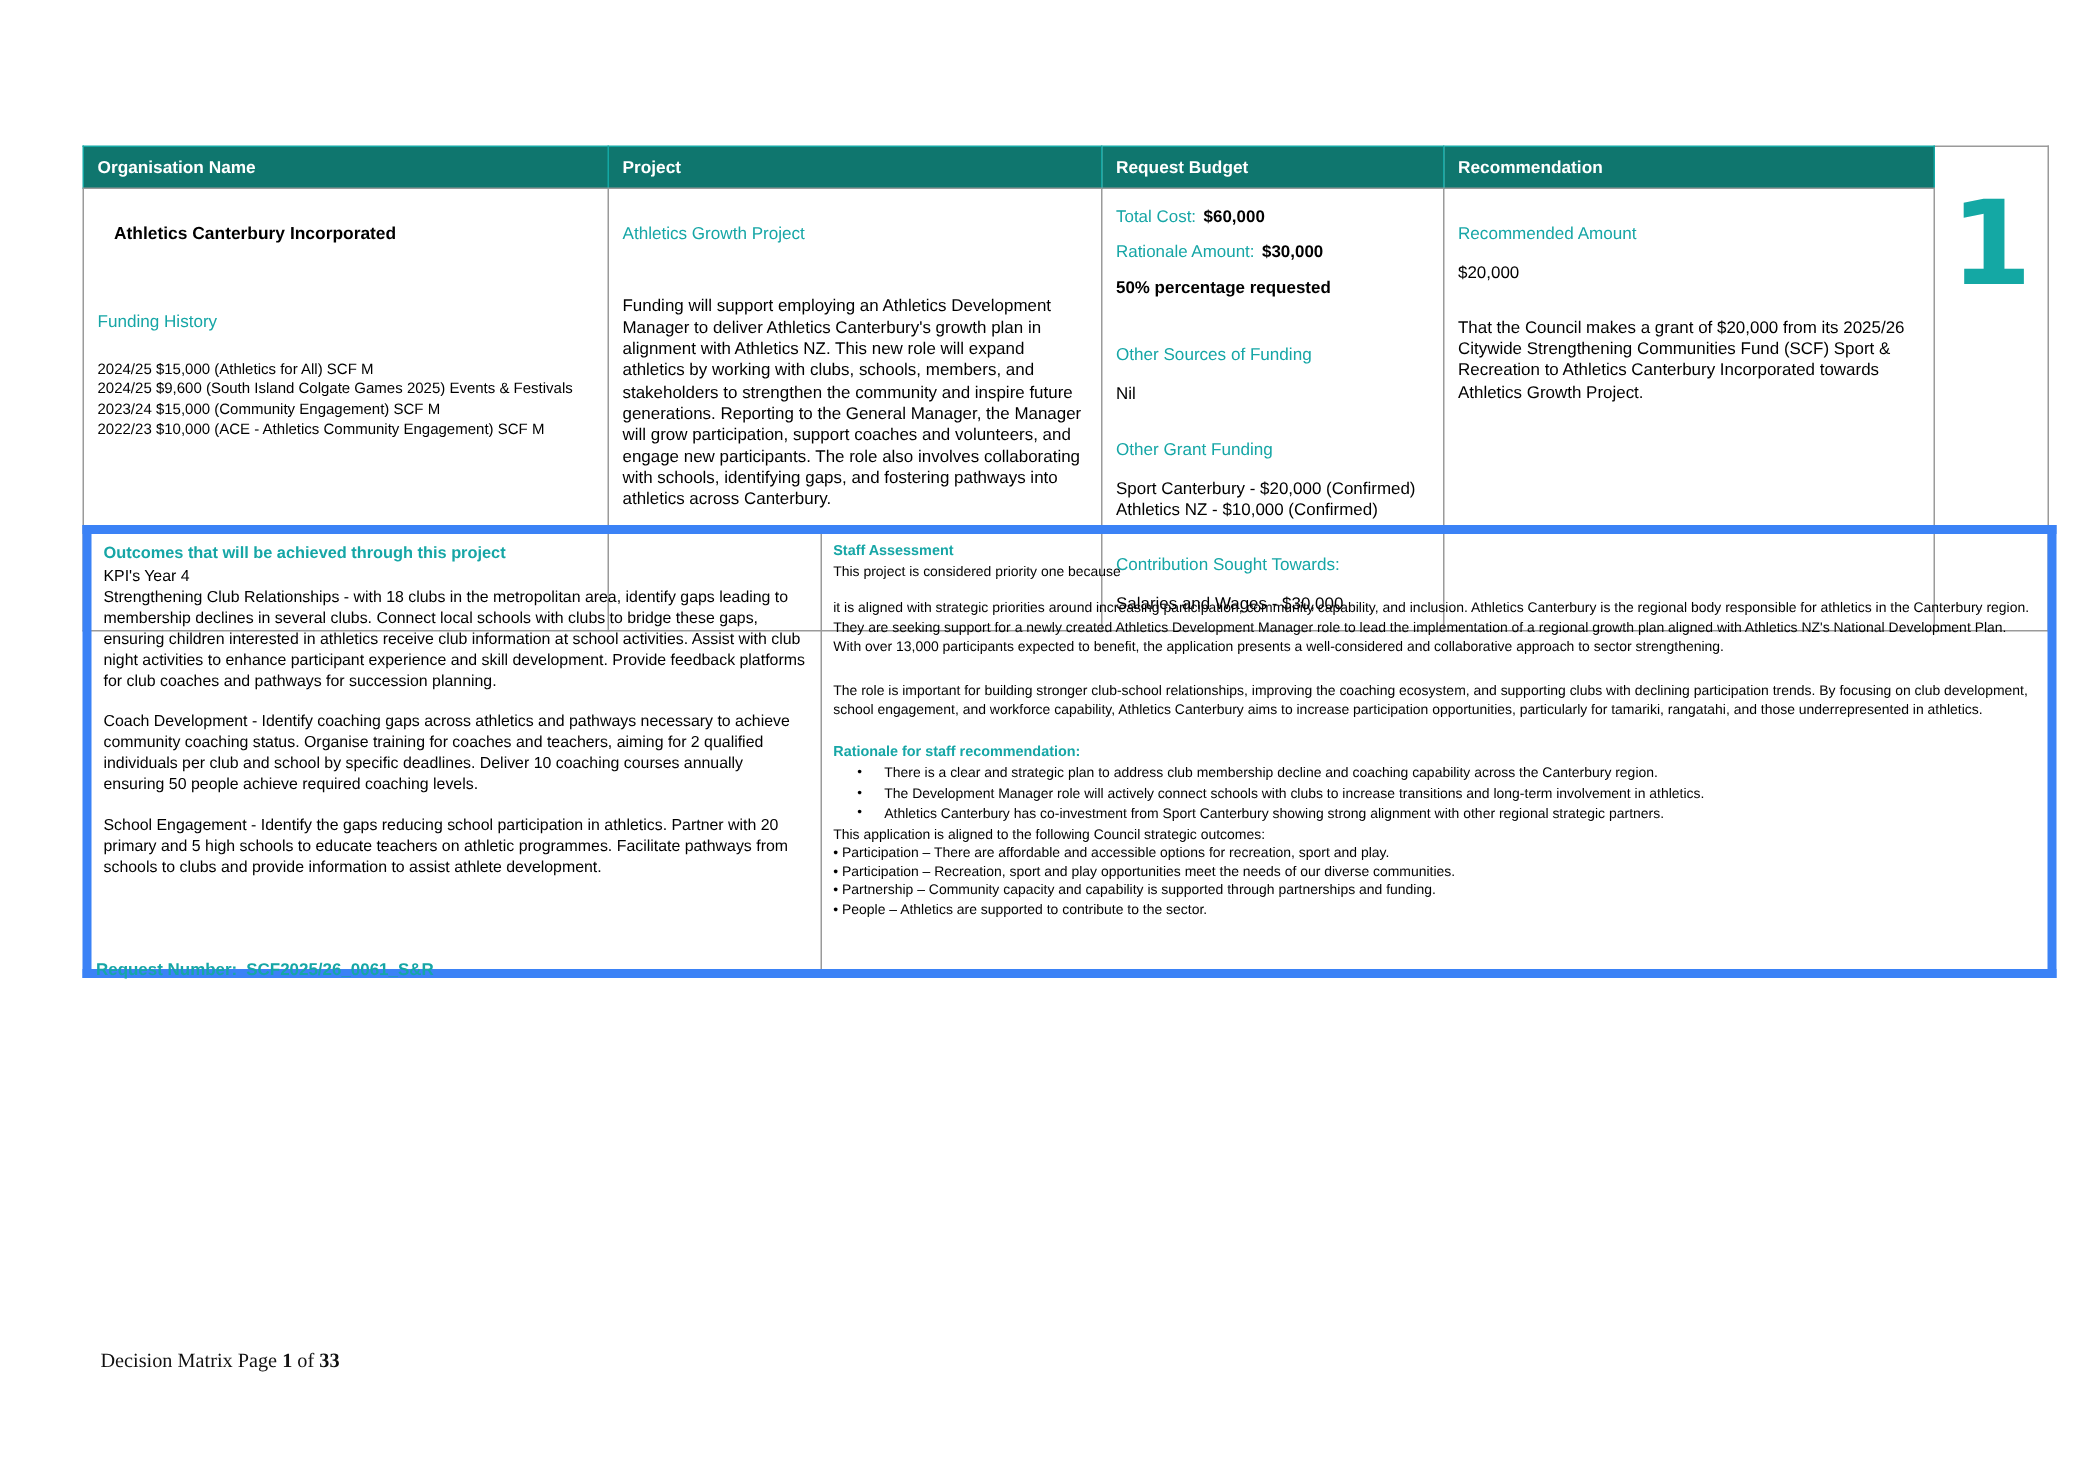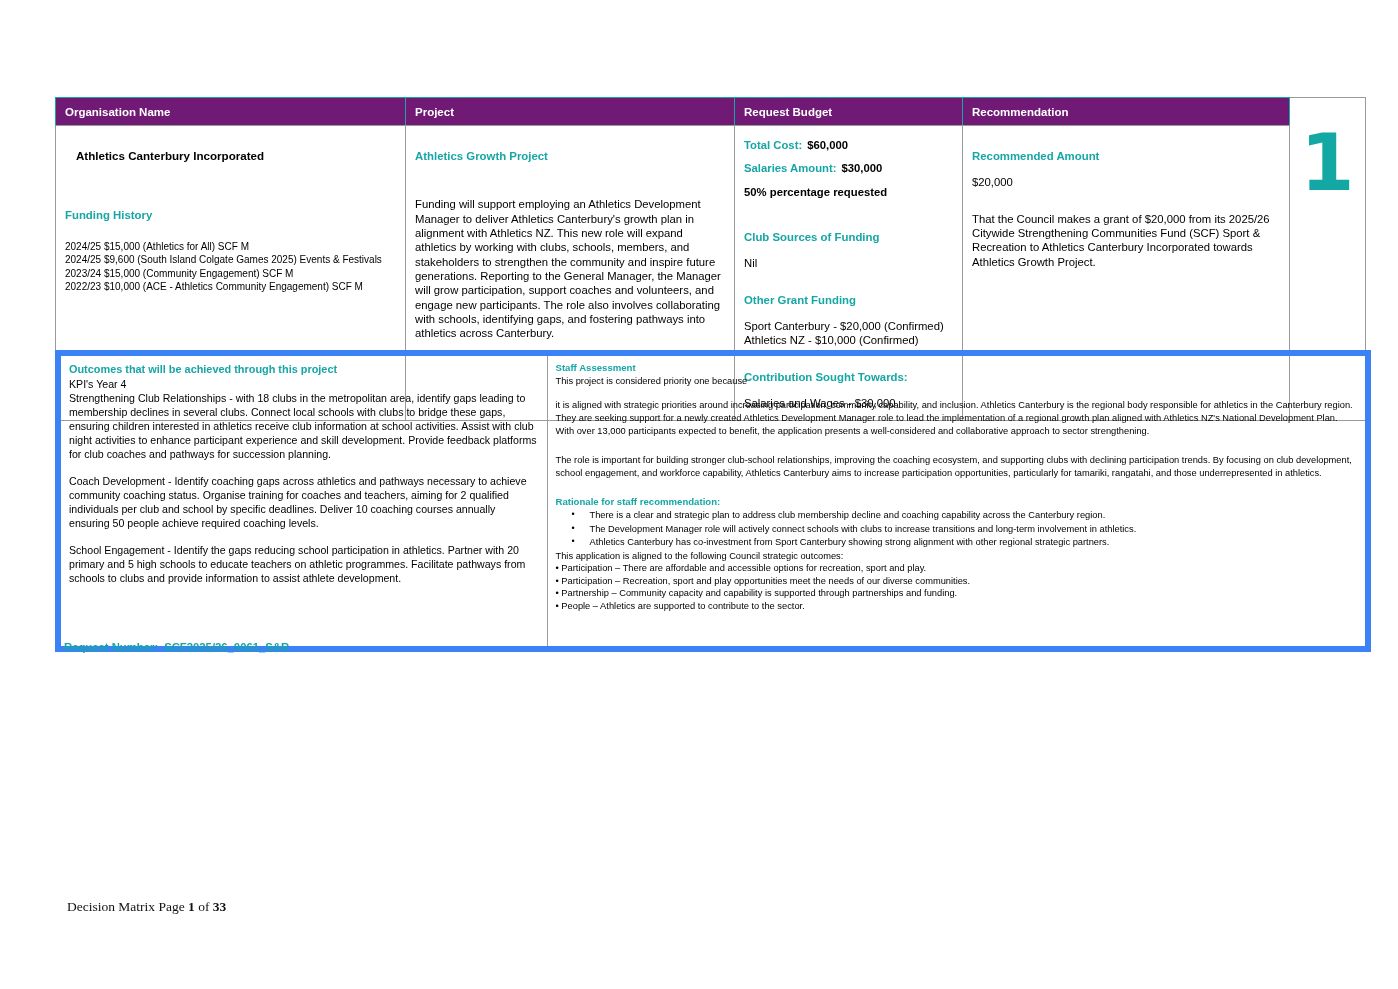--- a/index.html
+++ b/index.html
@@ -45,21 +45,21 @@
     width: 1310px;
     border-collapse: collapse;
     table-layout: fixed;
   }
   .matrix-table td, .matrix-table th {
     border: 1px solid #9a9a9a;
     vertical-align: top;
     padding: 0;
   }
   .matrix-table thead th {
-    background: #701a75;
+    background: #0f766e;
     color: #ffffff;
     font-size: 11.5px;
     font-weight: bold;
     text-align: left;
     height: 27px;
     padding: 0 0 0 9px;
     vertical-align: middle;
     border-color: #14A8A4;
     border-bottom: 1px solid #9a9a9a;
   }
@@ -84,37 +84,37 @@
   .rank-number {
     color: #14A8A4;
     font-size: 78px;
     font-weight: bold;
     line-height: 0.92;
     font-family: "DejaVu Sans", sans-serif;
   }
 
   .teal-h {
     color: #16A6A6;
-    font-weight: bold;
+    font-weight: normal;
     font-size: 11.4px;
   }
   .bold-blk { font-weight: bold; color: #000; }
   .gap-sm { height: 11px; }
   .gap-lg { height: 22px; }
   .para { margin: 0; }
 
   .org-name {
     font-weight: bold;
     font-size: 11.6px;
     margin: 11px;
   }
   .fh-line { margin: 0; font-size: 10px; line-height: 1.33; }
 
   .budget-row { margin: 0 0 9px 0; }
-  .budget-row .lbl { color: #16A6A6; font-weight: bold; }
+  .budget-row .lbl { color: #16A6A6; font-weight: normal; }
   .budget-row .val { color: #000; font-weight: bold; padding-left: 5px; }
 
   
   .detail-table {
     position: absolute;
     left: 55px;
     top: 350px;
     width: 1310px;
     border-collapse: collapse;
     table-layout: fixed;
@@ -225,25 +225,25 @@
           <p class="teal-h">Athletics Growth Project</p>
           <div class="gap-lg"></div>
           <p class="para">Funding will support employing an Athletics Development Manager to deliver Athletics Canterbury's growth plan in alignment with Athletics NZ. This new role will expand athletics by working with clubs, schools, members, and stakeholders to strengthen the community and inspire future generations. Reporting to the General Manager, the Manager will grow participation, support coaches and volunteers, and engage new participants. The role also involves collaborating with schools, identifying gaps, and fostering pathways into athletics across Canterbury.</p>
         </td>
 
         <td class="cell">
           <div class="budget-row">
             <span class="lbl">Total Cost:</span><span class="val">$60,000</span>
           </div>
           <div class="budget-row">
-            <span class="lbl">Salaries Amount:</span><span class="val">$30,000</span>
+            <span class="lbl">Rationale Amount:</span><span class="val">$30,000</span>
           </div>
           <div class="budget-row bold-blk">50% percentage requested</div>
           <div class="gap-sm"></div>
-          <p class="teal-h">Club Sources of Funding</p>
+          <p class="teal-h">Other Sources of Funding</p>
           <p class="para">Nil</p>
           <div class="gap-sm"></div>
           <p class="teal-h">Other Grant Funding</p>
           <p class="para">Sport Canterbury - $20,000 (Confirmed)</p>
           <p class="para">Athletics NZ - $10,000 (Confirmed)</p>
           <div class="gap-sm"></div>
           <p class="teal-h">Contribution Sought Towards:</p>
           <p class="para">Salaries and Wages - $30,000</p>
         </td>
 

